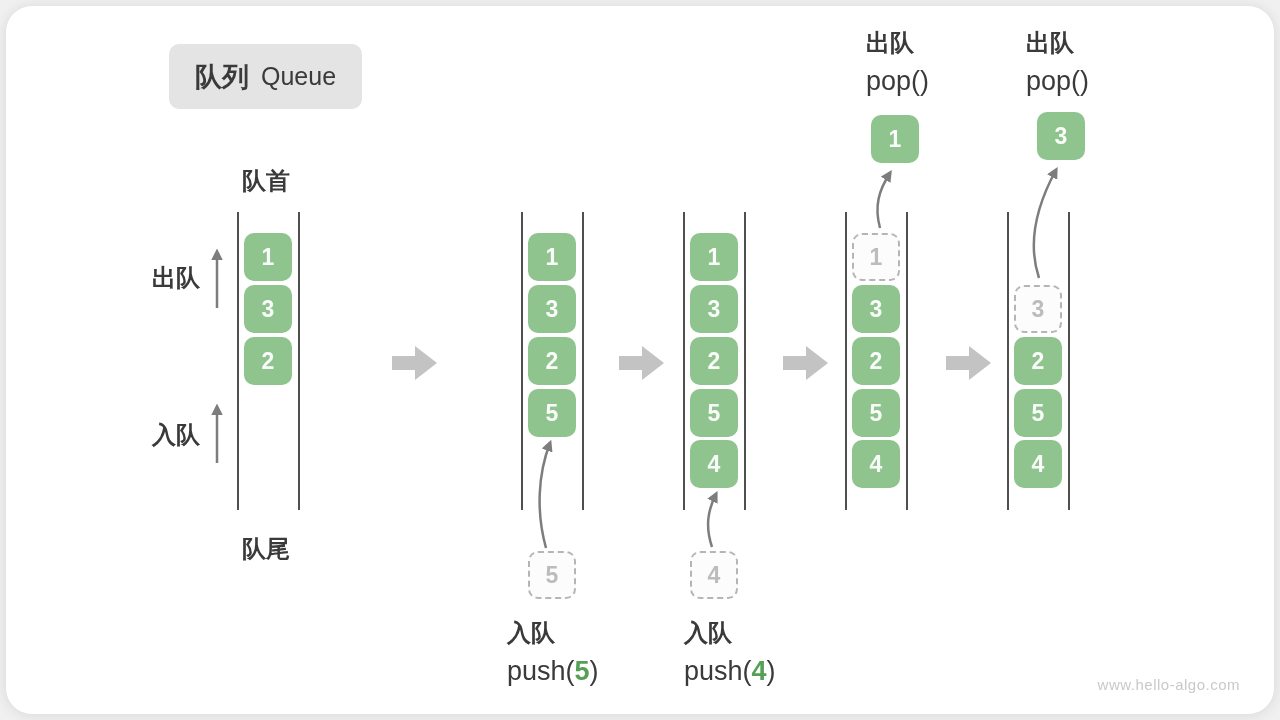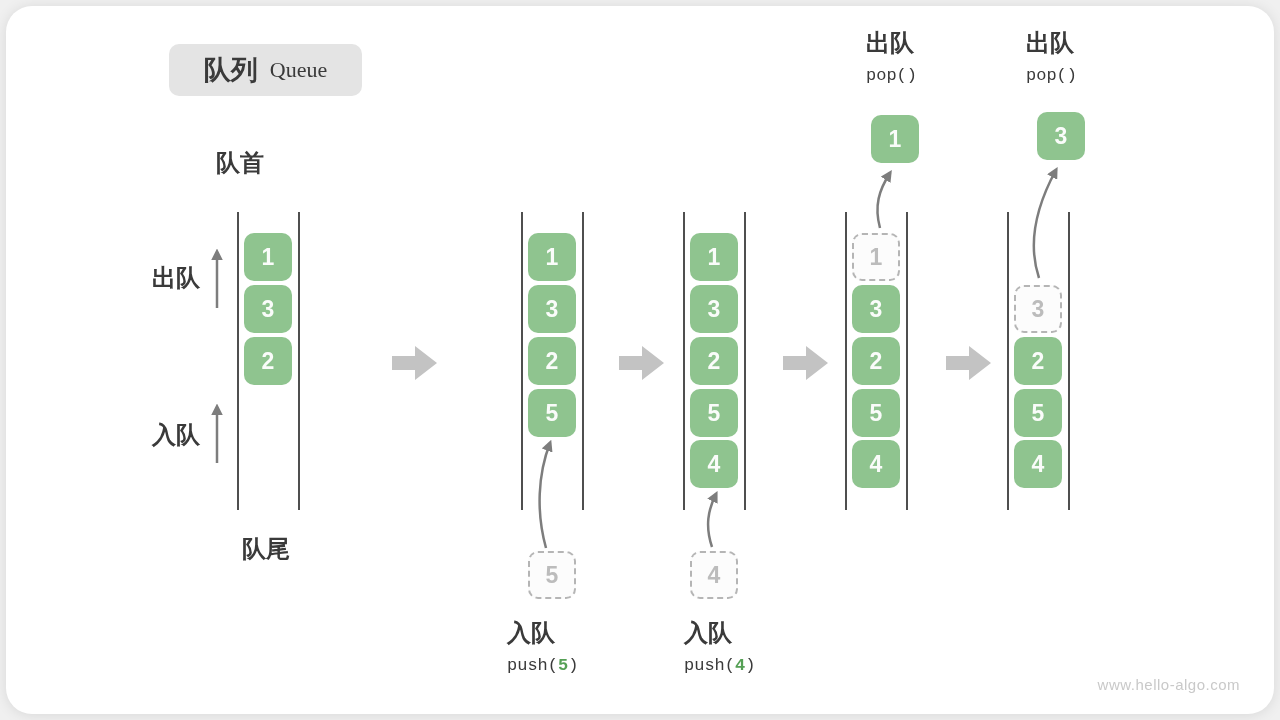--- a/index.html
+++ b/index.html
@@ -10,29 +10,29 @@
   }
   .card {
     position:absolute; left:6px; top:6px; width:1268px; height:708px;
     background:#ffffff; border-radius:26px;
     box-shadow:0 1px 14px rgba(0,0,0,0.10);
   }
   .abs { position:absolute; }
   .mono { font-family:Liberation Sans, sans-serif; }
 
   .badge {
-    position:absolute; left:169px; top:44px; width:193px; height:52px;
+    position:absolute; left:169px; top:44px; width:193px; height:65px;
     background:var(--badge-bg,#e4e4e4); border-radius:10px;
     display:flex; align-items:center; justify-content:center; gap:12px;
   }
   .badge-zh { font-size:27px; font-weight:700; }
-  .badge-en { font-family:Liberation Serif, serif; font-size:22px; }
+  .badge-en { font-family:Liberation Sans, sans-serif; font-size:25px; }
 
   .cjk { font-size:24px; font-weight:700; line-height:1.1; white-space:nowrap; }
-  .code { font-family:Liberation Mono, monospace; font-size:17px; line-height:1.1; white-space:nowrap; }
+  .code { font-family:Liberation Sans, sans-serif; font-size:27px; line-height:1.1; white-space:nowrap; }
   .code .arg { color:var(--code-green,#55a055); font-weight:700; }
 
   .vline { position:absolute; top:212px; width:2px; height:298px; background:#4f4f4f; }
 
   .cell {
     position:absolute; width:48px; height:48px; border-radius:10px;
     background:var(--box-green,#8FC48F); color:#fafcfa;
     font-size:23px; font-weight:700;
     display:flex; align-items:center; justify-content:center;
   }
@@ -58,21 +58,21 @@
 <body>
 
 <div class="canvas">
   <div class="card"></div>
 
   <div class="badge">
     <span class="badge-zh">队列</span>
     <span class="badge-en">Queue</span>
   </div>
 
-  <div class="abs cjk" style="left:216px;top:150px;width:100px;text-align:left;">队首</div>
+  <div class="abs cjk" style="left:216px;top:168px;width:100px;text-align:center;">队首</div>
   <div class="abs cjk" style="left:216px;top:536px;width:100px;text-align:center;">队尾</div>
   <div class="abs cjk" style="left:152px;top:265px;">出队</div>
   <div class="abs cjk" style="left:152px;top:422px;">入队</div>
 
   <div class="vline" style="left:237px"></div>
   <div class="vline" style="left:298px"></div>
   <div class="vline" style="left:521px"></div>
   <div class="vline" style="left:582px"></div>
   <div class="vline" style="left:683px"></div>
   <div class="vline" style="left:744px"></div>

